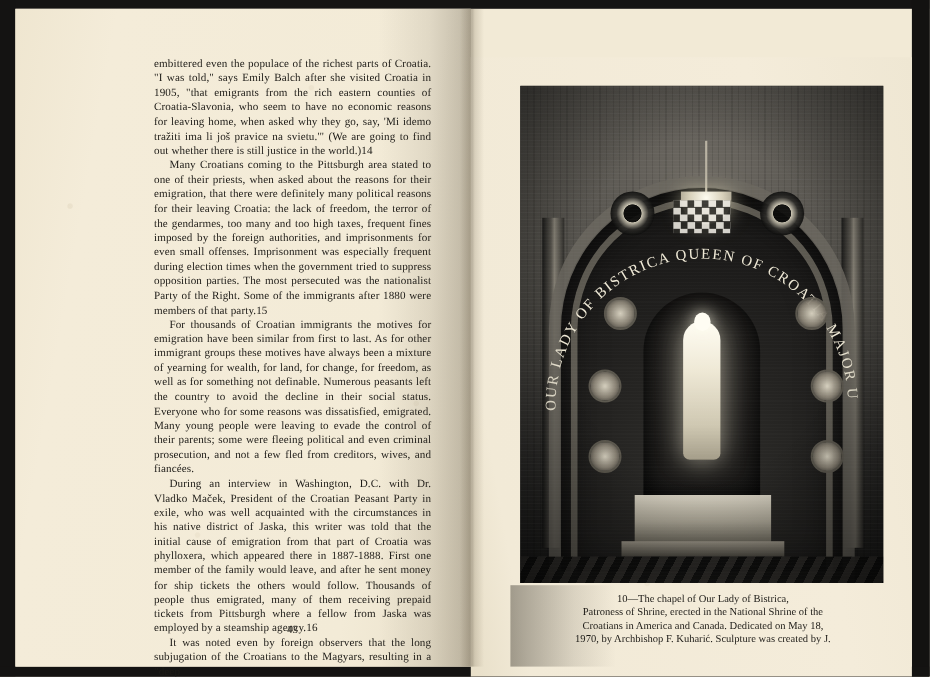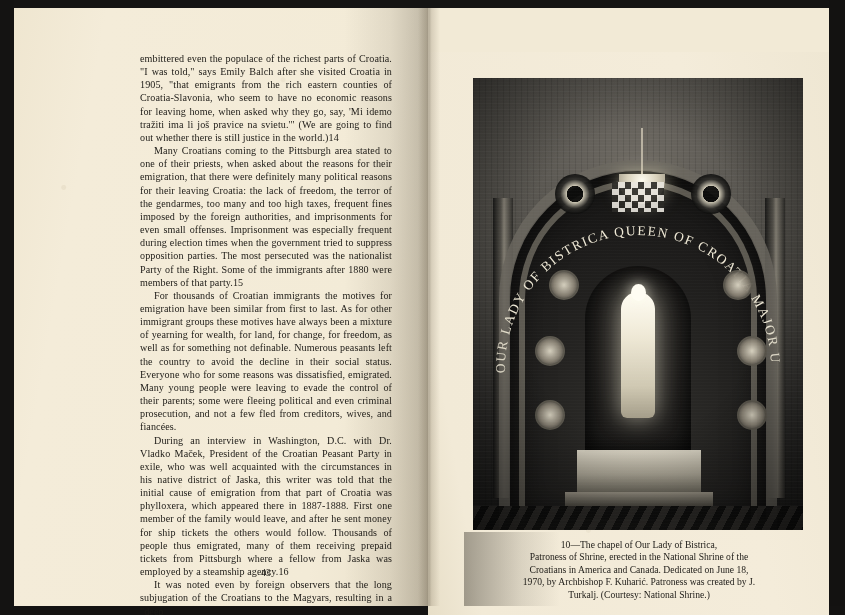--- a/index.html
+++ b/index.html
@@ -377,21 +377,20 @@
           <div class="grain"></div>
           <div class="vig"></div>
         </div>
       </div>
 
       <div class="caption-shadow"></div>
 
       <div class="caption">
         <span class="line">10—The chapel of Our Lady of Bistrica,</span>
         <span class="line">Patroness of Shrine, erected in the National Shrine of the</span>
-        <span class="line">Croatians in America and Canada. Dedicated on June 18,</span>
-        <span class="line">1970, by Archbishop F. Kuharić. Patroness was created by J.</span>
-        <span class="line">Turkalj. (Courtesy: National Shrine.)</span>
+        <span class="line">Croatians in America and Canada. Dedicated on May 18,</span>
+        <span class="line">1970, by Archbishop F. Kuharić. Sculpture was created by J.</span>
       </div>
     </div>
 
     <div class="gutter"></div>
   </div>
 </div>
 
 </body></html>

